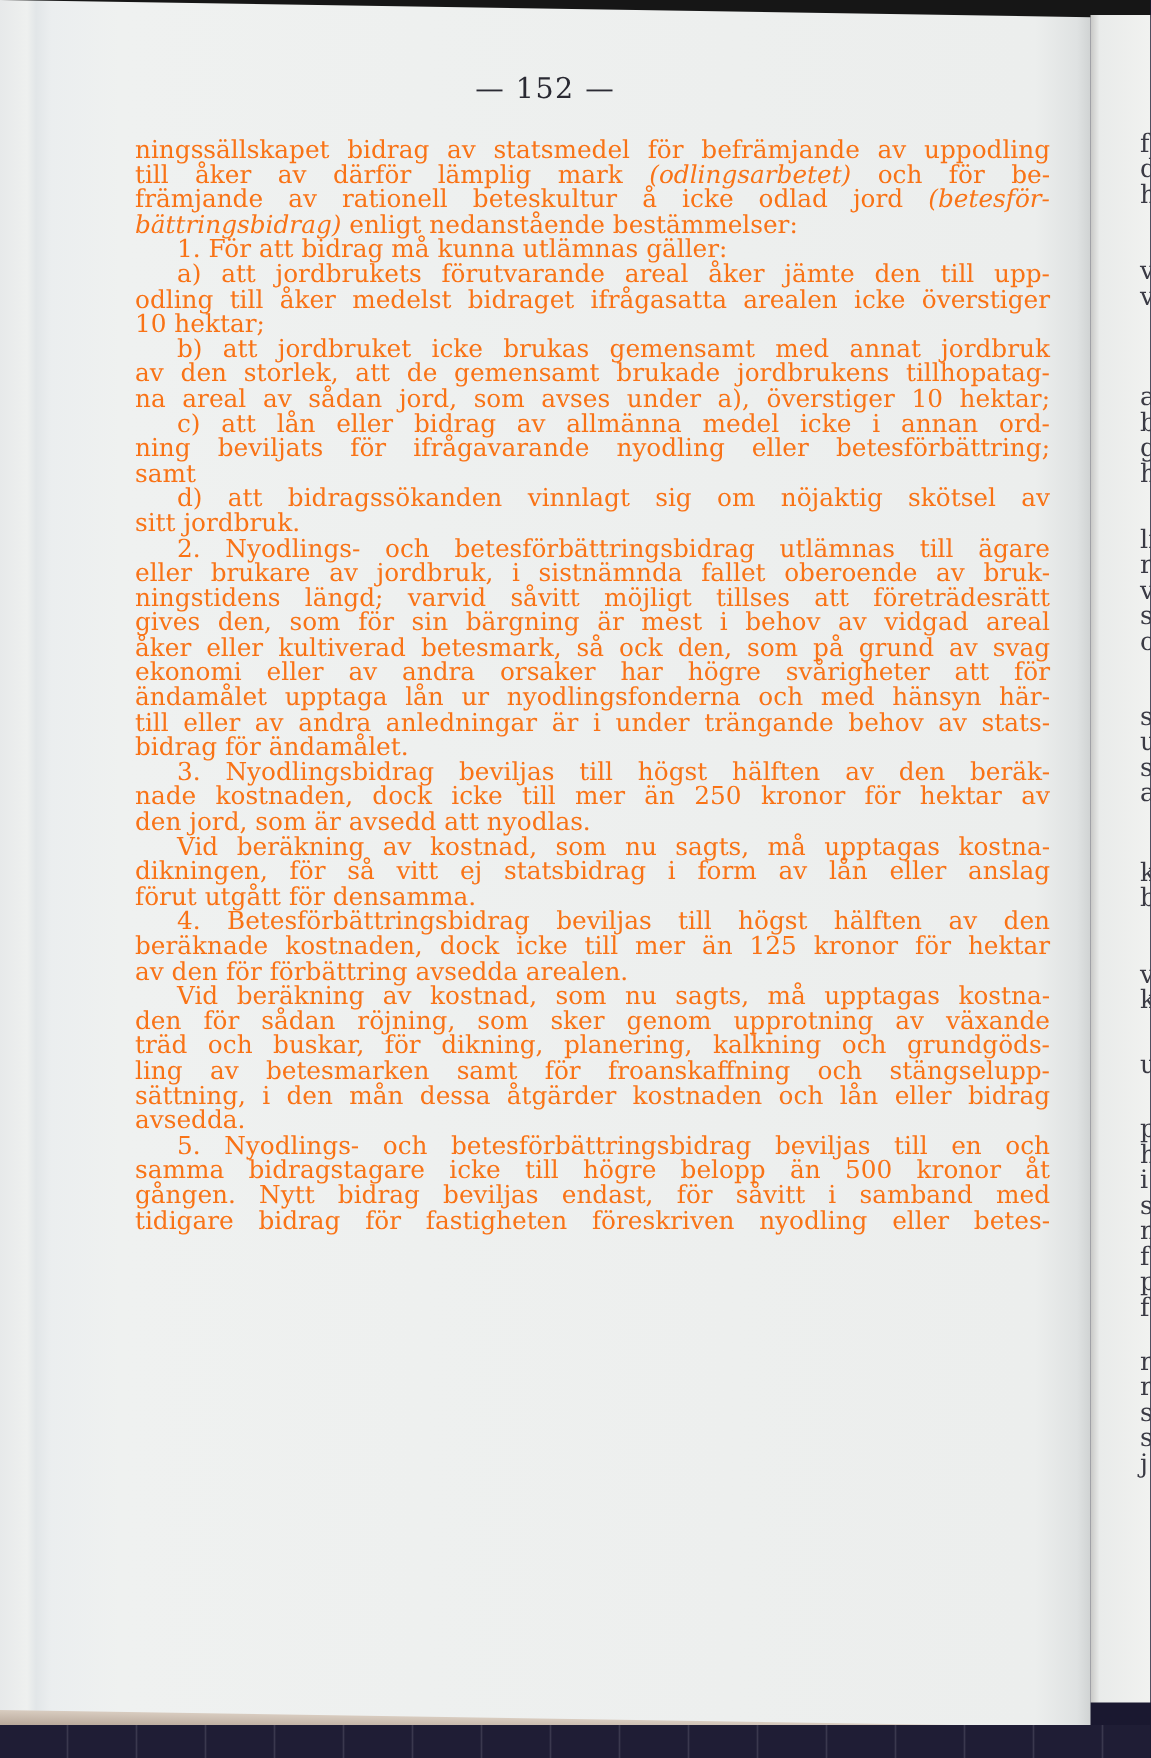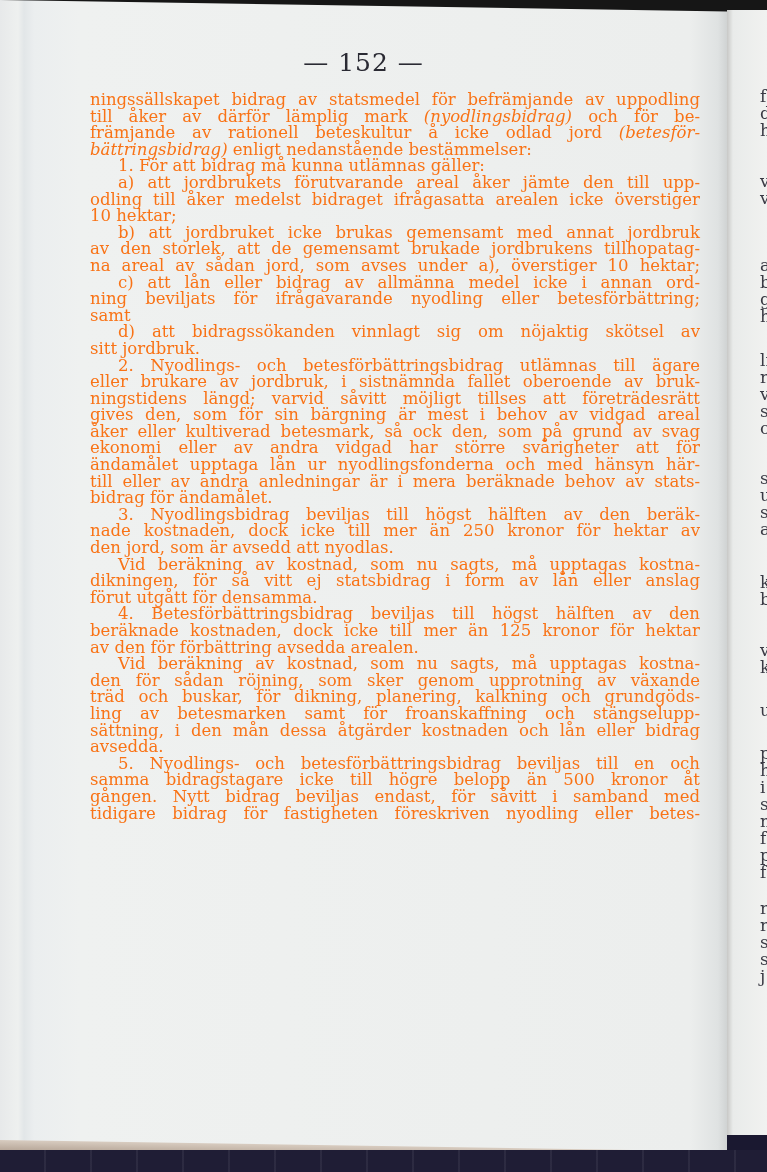--- a/index.html
+++ b/index.html
@@ -29,21 +29,21 @@
     }
     .right-page .frag {
       position: absolute; left: 33px; font-size: 17px; color: #3a3a44;
     }
     .cover-bottom {
       position: absolute; left: 0; top: 1150px; width: 767px; height: 22px;
       background: repeating-linear-gradient(90deg, #1f1d35 0px, #1f1d35 44px, #3a384e 45px, #1f1d35 46px);
     }
     .header {
       position: absolute; top: 48px; left: 0; width: 727px; text-align: center;
-      font-size: 25px; color: #2a2a33; letter-spacing: 1px;
+      font-size: 19px; color: #2a2a33; letter-spacing: 1px;
     }
     .body-text {
       position: absolute; left: 90px; top: 92px; width: 610px;
       font-size: 16.5px; line-height: 16.6px; color: #f97316;
       text-align: justify;
     }
     .body-text p { margin: 0; }
     .line { display: block; white-space: nowrap; text-align-last: justify; }
     .line.last { text-align-last: left; }
     .indent { padding-left: 28px; }
@@ -93,21 +93,21 @@
   </div>
 <div class="page"></div>
 <div class="page-edge"></div>
 <div class="cover-bottom"></div>
 
 <div class="header">— 152 —</div>
 
 <div class="body-text" id="body">
     <p>
       <span class="line">ningssällskapet bidrag av statsmedel för befrämjande av uppodling</span>
-      <span class="line">till åker av därför lämplig mark <span class="it">(nyodlingsbidrag)</span> och för be-</span>
+      <span class="line">till åker av därför lämplig mark <span class="it">(odlingsarbetet)</span> och för be-</span>
       <span class="line">främjande av rationell beteskultur å icke odlad jord <span class="it">(betesför-</span></span>
       <span class="line last"><span class="it">bättringsbidrag)</span> enligt nedanstående bestämmelser:</span>
     </p>
     <p>
       <span class="line indent last">1. För att bidrag må kunna utlämnas gäller:</span>
     </p>
     <p>
       <span class="line indent">a) att jordbrukets förutvarande areal åker jämte den till upp-</span>
       <span class="line">odling till åker medelst bidraget ifrågasatta arealen icke överstiger</span>
       <span class="line last">10 hektar;</span>
@@ -125,23 +125,23 @@
     <p>
       <span class="line indent">d) att bidragssökanden vinnlagt sig om nöjaktig skötsel av</span>
       <span class="line last">sitt jordbruk.</span>
     </p>
     <p>
       <span class="line indent">2. Nyodlings- och betesförbättringsbidrag utlämnas till ägare</span>
       <span class="line">eller brukare av jordbruk, i sistnämnda fallet oberoende av bruk-</span>
       <span class="line">ningstidens längd; varvid såvitt möjligt tillses att företrädesrätt</span>
       <span class="line">gives den, som för sin bärgning är mest i behov av vidgad areal</span>
       <span class="line">åker eller kultiverad betesmark, så ock den, som på grund av svag</span>
-      <span class="line">ekonomi eller av andra vidgad har större svårigheter att för</span>
+      <span class="line">ekonomi eller av andra orsaker har högre svårigheter att för</span>
       <span class="line">ändamålet upptaga lån ur nyodlingsfonderna och med hänsyn här-</span>
-      <span class="line">till eller av andra anledningar är i mera beräknade behov av stats-</span>
+      <span class="line">till eller av andra anledningar är i under trängande behov av stats-</span>
       <span class="line last">bidrag för ändamålet.</span>
     </p>
     <p>
       <span class="line indent">3. Nyodlingsbidrag beviljas till högst hälften av den beräk-</span>
       <span class="line">nade kostnaden, dock icke till mer än 250 kronor för hektar av</span>
       <span class="line last">den jord, som är avsedd att nyodlas.</span>
     </p>
     <p>
       <span class="line indent">Vid beräkning av kostnad, som nu sagts, må upptagas kostna-</span>
       <span class="line">dikningen, för så vitt ej statsbidrag i form av lån eller anslag</span>

